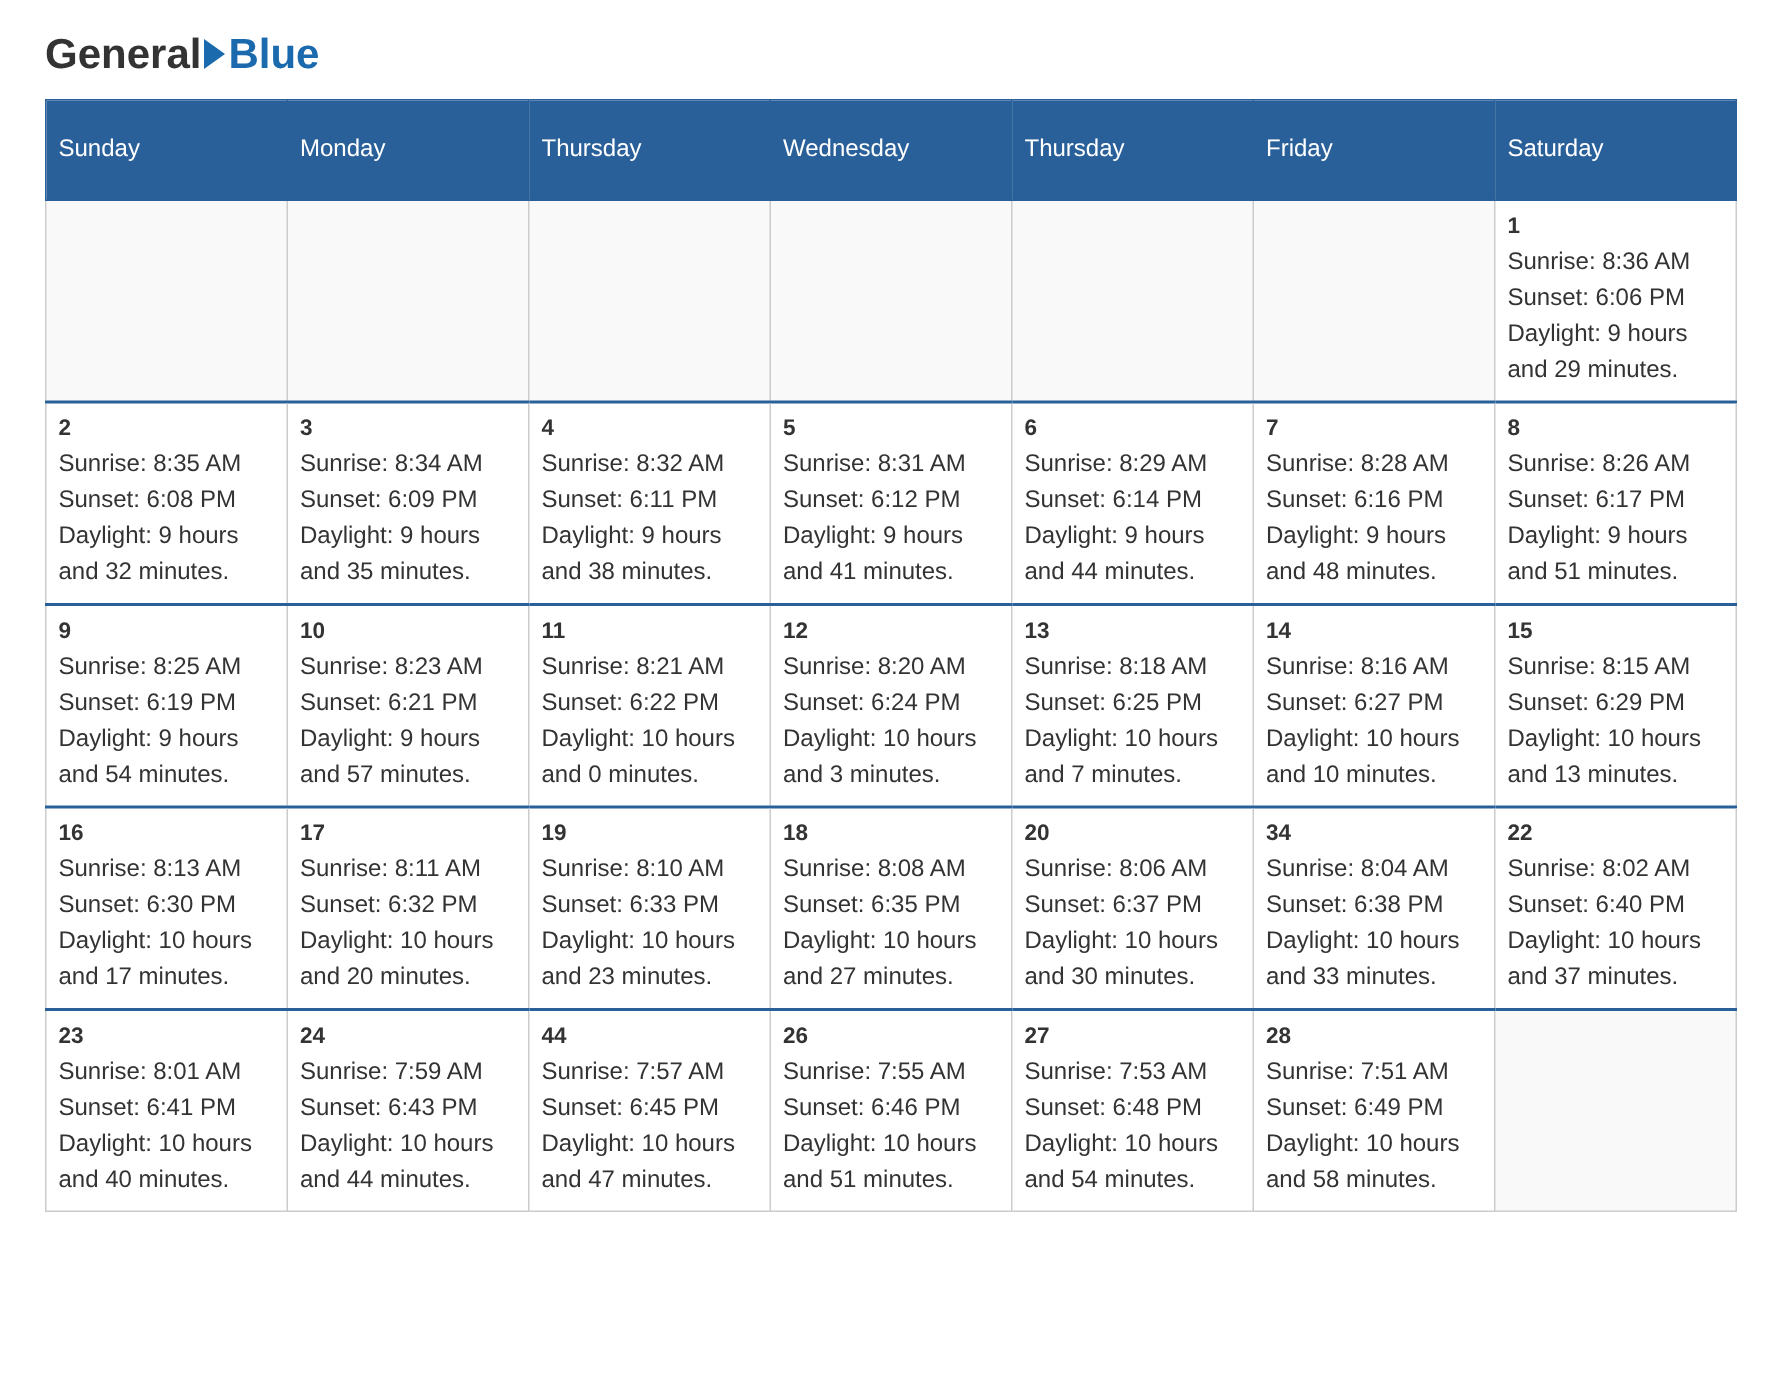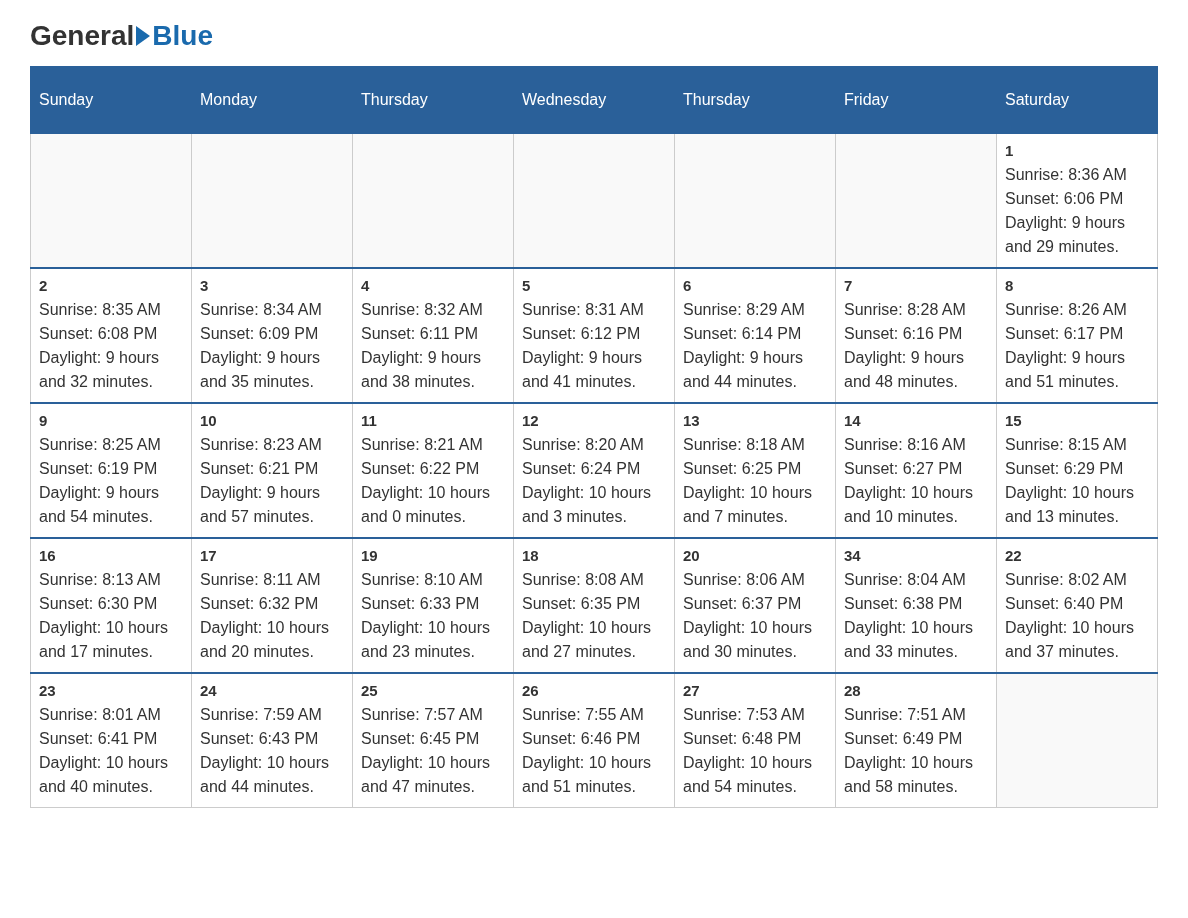--- a/index.html
+++ b/index.html
@@ -244,21 +244,21 @@
       <tr>
         <td>
           <span class="day-number">23</span>
           <div class="day-info">Sunrise: 8:01 AM<br>Sunset: 6:41 PM<br>Daylight: 10 hours and 40 minutes.</div>
         </td>
         <td>
           <span class="day-number">24</span>
           <div class="day-info">Sunrise: 7:59 AM<br>Sunset: 6:43 PM<br>Daylight: 10 hours and 44 minutes.</div>
         </td>
         <td>
-          <span class="day-number">25</span>
+          <span class="day-number">44</span>
           <div class="day-info">Sunrise: 7:57 AM<br>Sunset: 6:45 PM<br>Daylight: 10 hours and 47 minutes.</div>
         </td>
         <td>
           <span class="day-number">26</span>
           <div class="day-info">Sunrise: 7:55 AM<br>Sunset: 6:46 PM<br>Daylight: 10 hours and 51 minutes.</div>
         </td>
         <td>
           <span class="day-number">27</span>
           <div class="day-info">Sunrise: 7:53 AM<br>Sunset: 6:48 PM<br>Daylight: 10 hours and 54 minutes.</div>
         </td>

